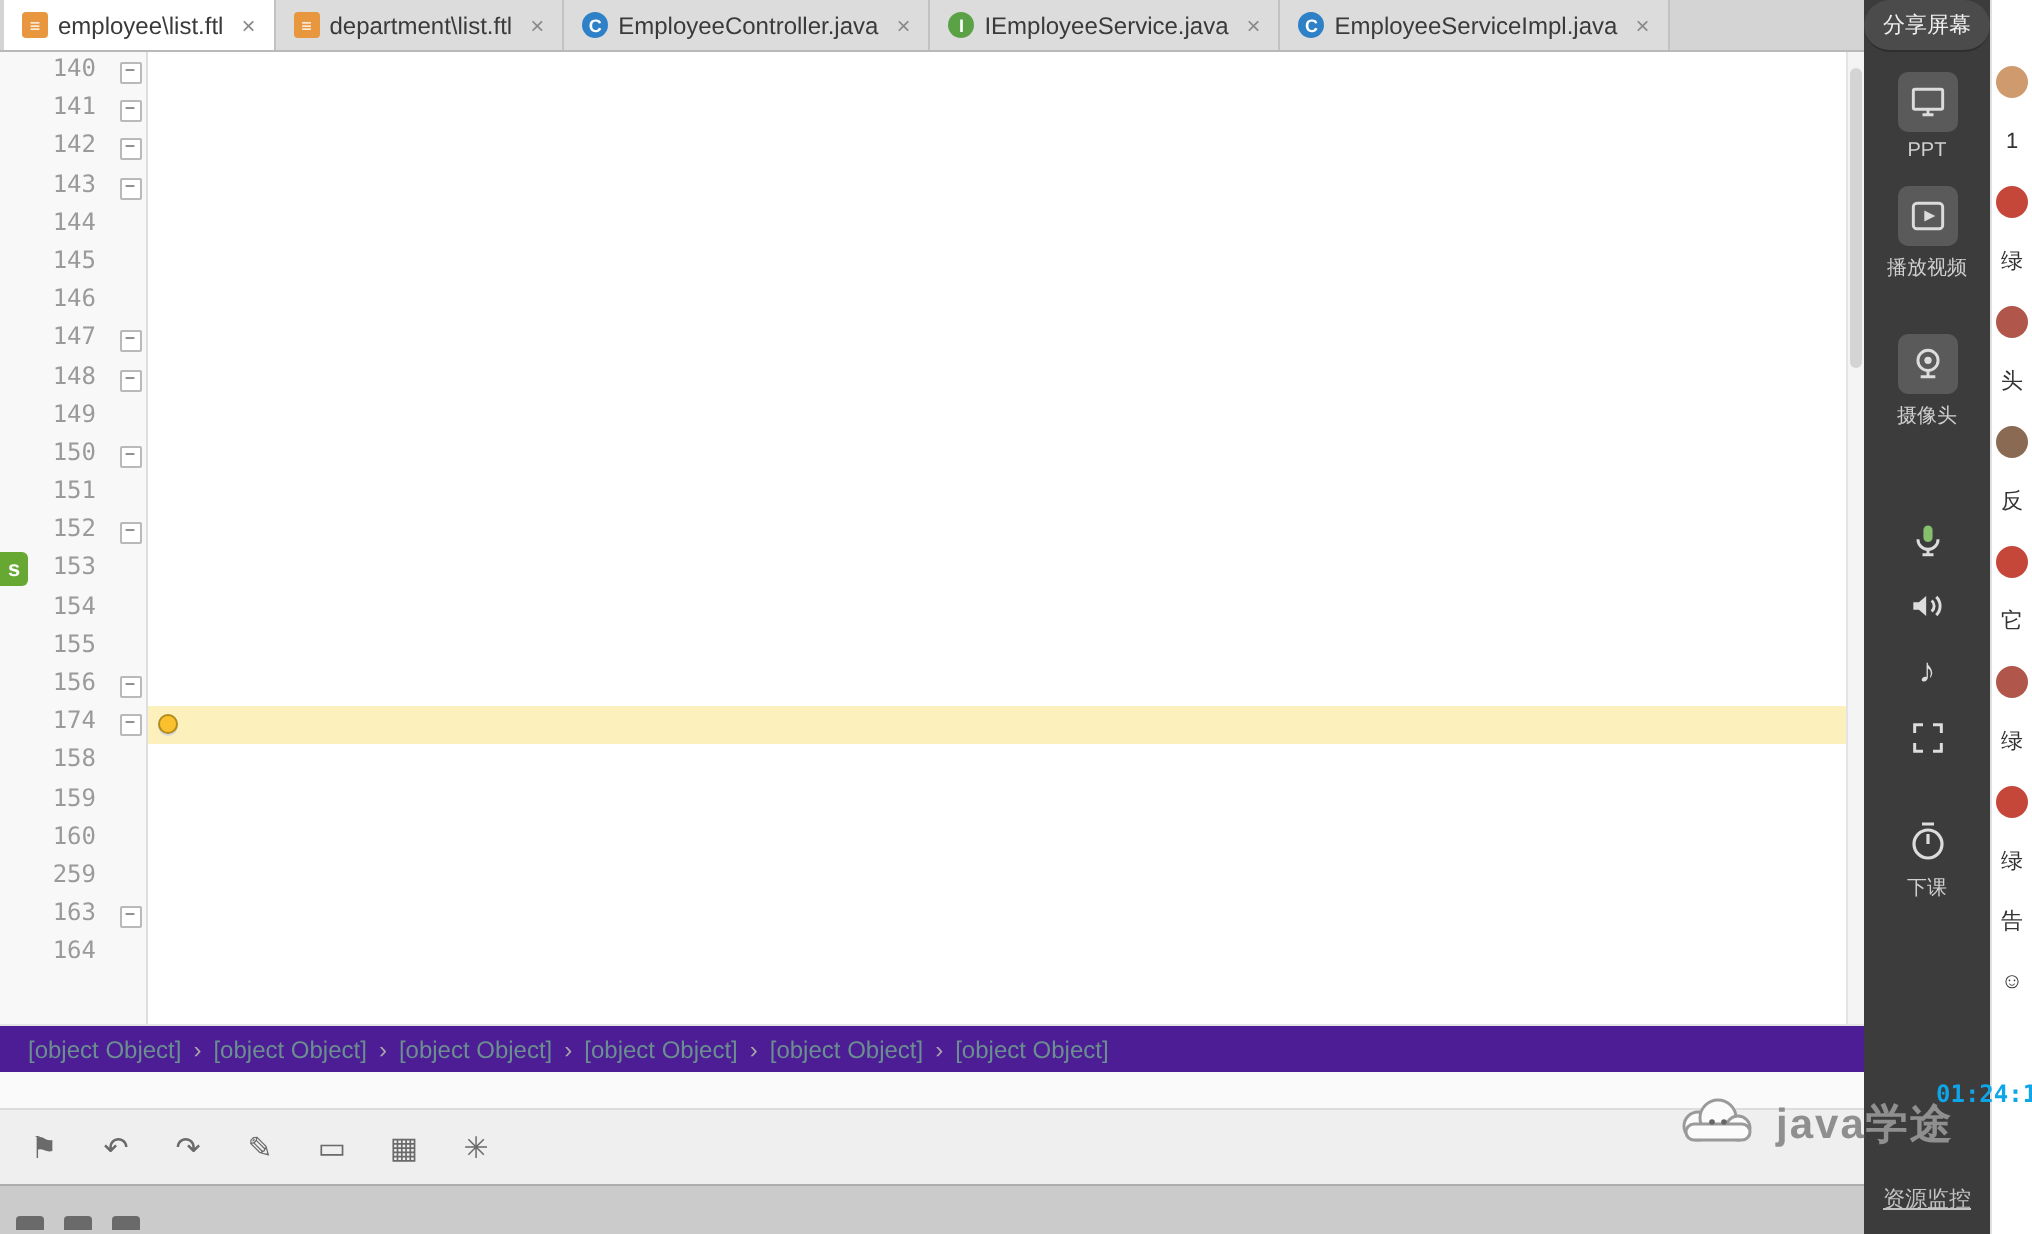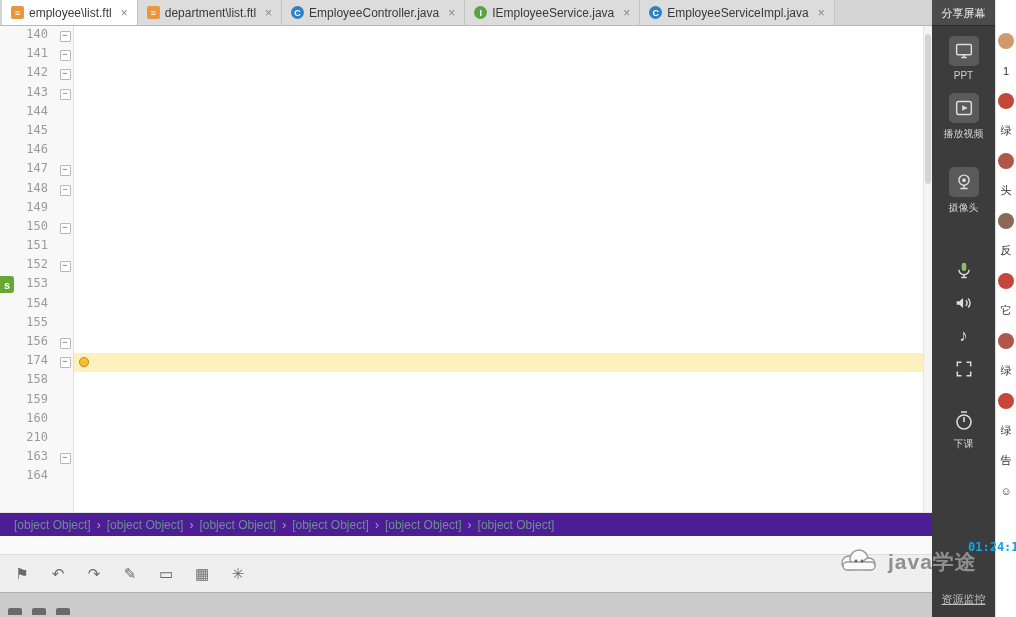--- a/index.html
+++ b/index.html
@@ -59,21 +59,21 @@
   .tool { font-size:15px; color:#6a6a6a; width:20px; text-align:center; cursor:default; }
 
   .bottomstrip { height:25px; flex:0 0 25px; background:#cbcbcb; border-top:1px solid #aeaeae;
                  display:flex; align-items:flex-end; gap:10px; padding:0 8px 2px; }
   .strip-frag { width:14px; height:7px; background:#6a6a6a; border-radius:2px 2px 0 0; }
 
   
   .share-sidebar { width:63px; flex:0 0 63px; background:#3c3c3c; position:relative;
                    display:flex; flex-direction:column; align-items:center; }
   .share-header { width:100%; height:26px; line-height:26px; text-align:center; background:#4b4b4b;
-                  color:#f0f0f0; font-size:11px; border-bottom:1px solid #2e2e2e; cursor:default; }
+                  color:#f0f0f0; font-size:11px; border-bottom:1px solid #2e2e2e; cursor:default;border-radius:13px; }
   .sbtn { display:flex; flex-direction:column; align-items:center; gap:4px; cursor:default; }
   .sicon { width:30px; height:30px; background:#5a5a5a; border-radius:5px; display:flex;
            align-items:center; justify-content:center; }
   .bare { width:24px; height:24px; display:flex; align-items:center; justify-content:center; }
   .slabel { font-size:10px; color:#cfcfcf; }
   .music-glyph { font-size:17px; color:#dcdcdc; line-height:1; }
   .timer { position:absolute; top:540px; left:0; right:0; text-align:center; color:#0ea5e9;
            font:bold 12px "DejaVu Sans Mono", monospace;margin-left:36px; }
   .monitor { position:absolute; top:592px; left:0; right:0; text-align:center; color:#c2c2c2;
              font-size:11px; text-decoration:underline; cursor:pointer; }
@@ -292,21 +292,21 @@
           </div>
           <div class="line">
             <span class="num">160</span>
             <span class="foldc"></span>
             <span class="code">
               
               
             </span>
           </div>
           <div class="line">
-            <span class="num">210</span>
+            <span class="num">259</span>
             <span class="foldc"></span>
             <span class="code">
               
               
             </span>
           </div>
           <div class="line">
             <span class="num">163</span>
             <span class="foldc fold-on"></span>
             <span class="code">

